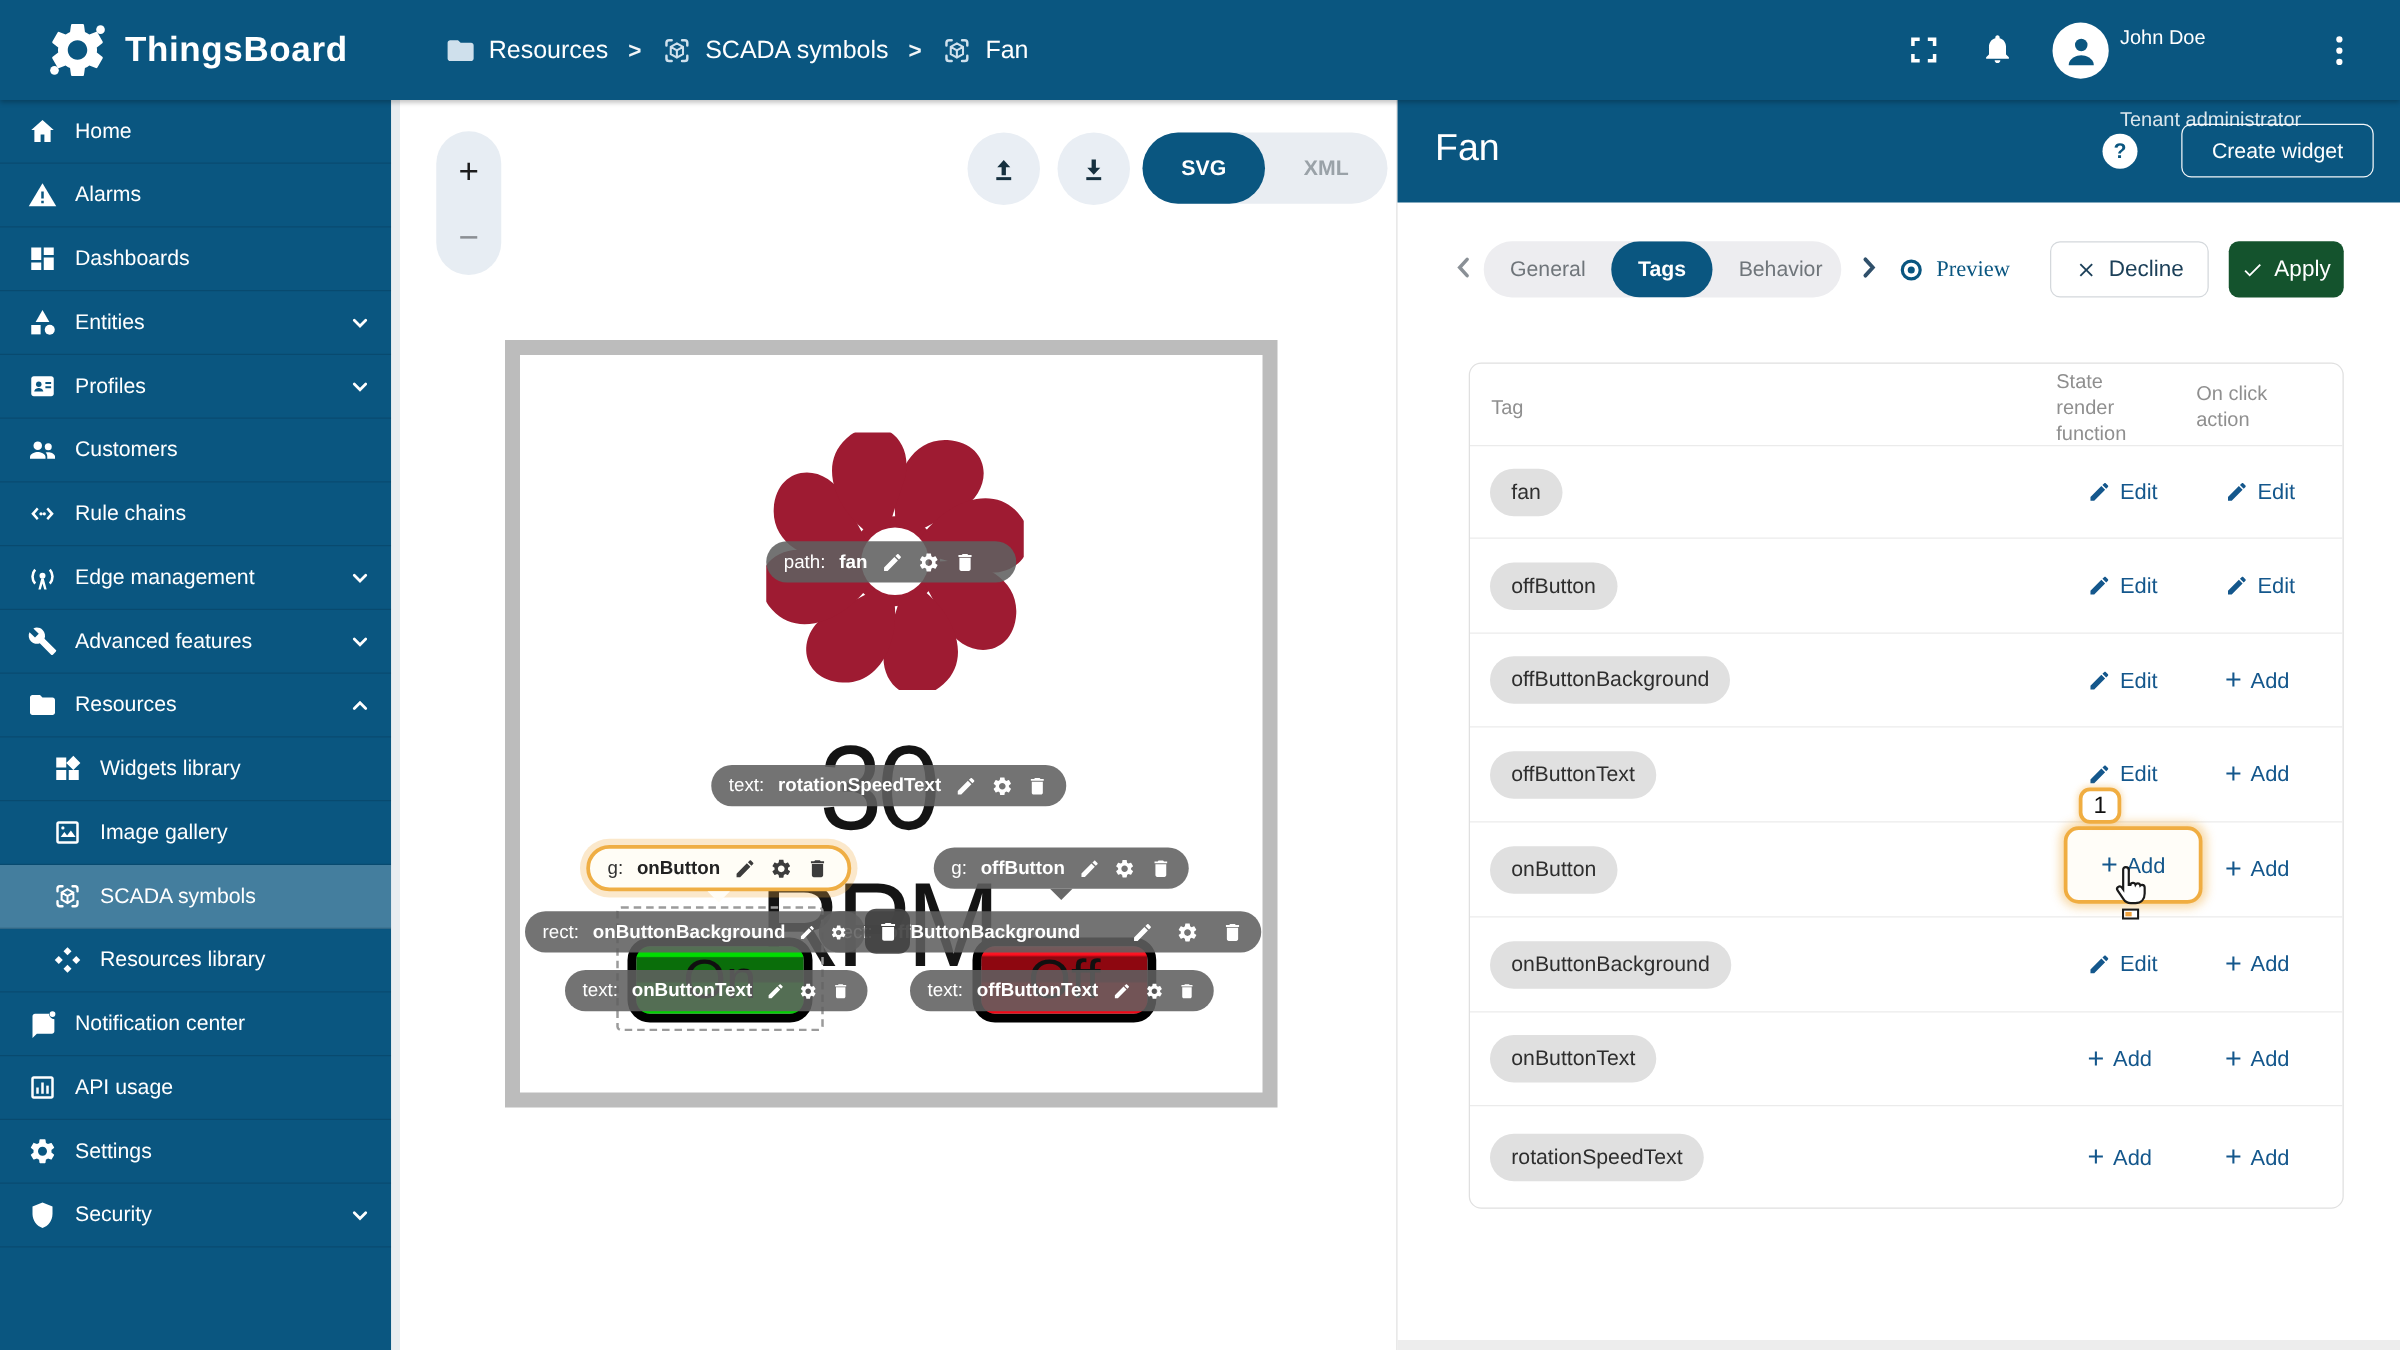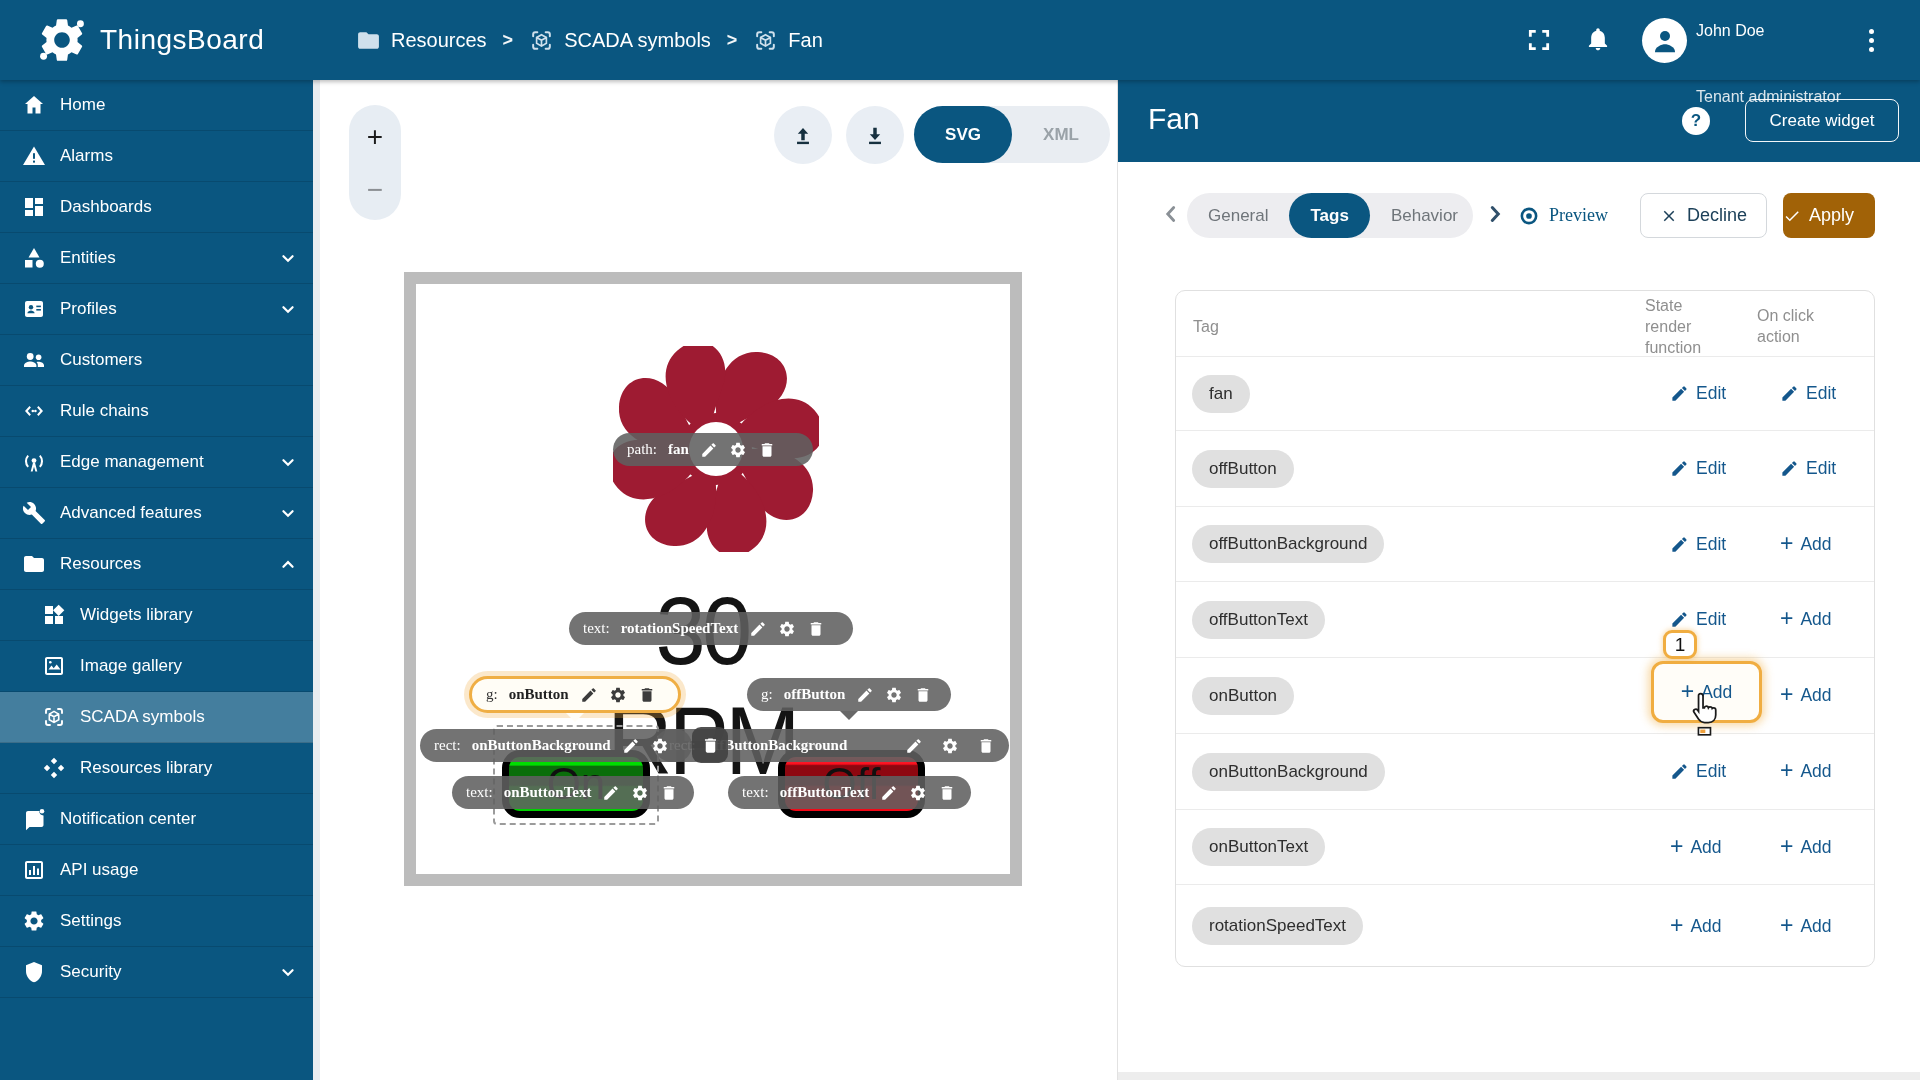--- a/index.html
+++ b/index.html
@@ -5,21 +5,21 @@
   * { margin:0; padding:0; box-sizing:border-box; }
   html,body { width:1920px; height:1080px; overflow:hidden; }
   body { font-family:"Liberation Sans", sans-serif; background:#fff; }
   #app { position:relative; width:1920px; height:1080px; background:#fff; }
   .abs { position:absolute; }
 
   
   #topbar { position:absolute; left:0; top:0; width:1920px; height:80px; background:#0a5680; z-index:40; box-shadow:0 2px 4px rgba(0,0,0,.25); }
   #logo { position:absolute; left:36px; top:14px; display:flex; align-items:center; gap:12px; color:#fff; }
   #logo .mark { width:52px; height:52px; }
-  #logo .word { font-size:28px; font-weight:400; letter-spacing:.5px; }
+  #logo .word { font-size:28px; font-weight:700; letter-spacing:.5px; }
   #breadcrumb { position:absolute; left:356px; top:0; height:80px; display:flex; align-items:center; gap:16px; color:#fff; font-size:20px; }
   .bc-item { display:flex; align-items:center; gap:10px; }
   .bc-item svg { width:25px; height:25px; }
   .bc-sep { font-size:18px; font-weight:700; opacity:.95; }
   .tb-ic { width:26px; height:26px; fill:#fff; }
   #fullscreen-btn { position:absolute; left:1526px; top:27px; }
   #bell-btn { position:absolute; left:1585px; top:26px; }
   #avatar { position:absolute; left:1642px; top:18px; width:45px; height:45px; border-radius:50%; background:#fff; display:flex; align-items:center; justify-content:center; }
   #avatar svg { width:30px; height:30px; fill:#0a5680; }
   #userinfo { position:absolute; left:1696px; top:19px; color:#fff; line-height:1.45; font-size:16px; }
@@ -43,21 +43,21 @@
   #zoom-out { position:absolute; left:0; bottom:6px; width:52px; height:48px; display:flex; align-items:center; justify-content:center; font-size:28px; color:#8b8f93; cursor:pointer; }
   .circle-btn { position:absolute; width:58px; height:58px; border-radius:50%; background:#e9eef4; display:flex; align-items:center; justify-content:center; cursor:pointer; }
   .circle-btn svg { width:26px; height:26px; fill:#16303f; }
   #toggle { position:absolute; left:594px; top:26px; width:196px; height:57px; background:#e9edf2; border-radius:29px; display:flex; align-items:center; }
   #toggle .seg { width:50%; height:100%; display:flex; align-items:center; justify-content:center; font-size:17px; font-weight:700; color:#9aa2a8; border-radius:29px; cursor:pointer; }
   #toggle .seg.sel { background:#0a5680; color:#fff; }
 
   #canvas { position:absolute; left:84px; top:192px; width:618px; height:614px; border:12px solid #bcbcbc; background:#fff; }
 
   
-  .pill { position:absolute; display:flex; align-items:center; gap:11px; padding:0 14px; height:33px; background:rgba(96,96,96,.88); border-radius:17px; color:#fff; font-size:15px; white-space:nowrap; z-index:6;font-family:Liberation Serif, serif; }
+  .pill { position:absolute; display:flex; align-items:center; gap:11px; padding:0 14px; height:33px; background:rgba(96,96,96,.88); border-radius:17px; color:#fff; font-size:15px; white-space:nowrap; z-index:6; }
   .pill .t { font-weight:400; }
   .pill .n { font-weight:700; }
   .pill svg { width:18px; height:18px; fill:#fff; cursor:pointer; }
   .pill.light { background:#fffdf6; color:#333; border:3px solid #efae44; box-shadow:0 0 0 5px rgba(239,174,68,.28); height:37px; border-radius:20px; z-index:8; }
   .pill.light svg { fill:#3c3c3c; }
   .pill.light .n { color:#222; }
   .ptr { position:absolute; width:0; height:0; border:9px solid transparent; z-index:9; }
   .scada-btn { position:absolute; border:7px solid #000; border-radius:18px; display:flex; align-items:center; justify-content:center; font-size:44px; color:#101010; z-index:2; cursor:pointer; }
   #rpm-text { position:absolute; left:222px; top:496px; width:320px; text-align:center; font-size:96px; letter-spacing:-4px; color:#141414; transform:scaleX(.94); z-index:1; }
   #dashed-sel { position:absolute; left:173px; top:645px; width:166px; height:100px; border:2px dashed #9b9b9b; border-radius:4px; z-index:3; }
@@ -73,21 +73,21 @@
 
   #tabsrow { position:absolute; left:0; top:113px; width:803px; height:45px; }
   .chev-nav { position:absolute; top:8px; width:26px; height:26px; cursor:pointer; }
   #tab-group { position:absolute; left:69px; top:0; width:286px; height:45px; background:#ededf0; border-radius:23px; display:flex; align-items:center; overflow:hidden; }
   .tab { height:45px; display:flex; align-items:center; justify-content:center; padding:0 21px; font-size:17px; color:#6f757a; white-space:nowrap; cursor:pointer; }
   .tab.sel { background:#0a5680; color:#fff; border-radius:23px; font-weight:700; }
   #preview-link { position:absolute; left:400px; top:0; height:45px; display:flex; align-items:center; gap:9px; color:#0a5680; font-size:18px; font-weight:500; cursor:pointer;font-family:Liberation Serif, serif; }
   #preview-link svg { width:22px; height:22px; fill:#0a5680; }
   #decline-btn { position:absolute; left:522px; top:0; width:127px; height:45px; background:#fff; border:1px solid #d4d8dc; border-radius:8px; display:flex; align-items:center; justify-content:center; gap:9px; color:#1c4059; font-size:18px; font-weight:500; cursor:pointer; }
   #decline-btn svg { width:18px; height:18px; fill:#1c4059; }
-  #apply-btn { position:absolute; left:665px; top:0; width:92px; height:45px; background:#a16207; border-radius:8px; display:flex; align-items:center; gap:8px; color:#fff; font-size:18px; font-weight:500; cursor:pointer; }
+  #apply-btn { position:absolute; left:665px; top:0; width:92px; height:45px; background:#14532d; border-radius:8px; display:flex; align-items:center; justify-content:center; gap:8px; color:#fff; font-size:18px; font-weight:500; cursor:pointer; }
   #apply-btn svg { width:18px; height:18px; fill:#fff; }
 
   #card { position:absolute; left:57px; top:210px; width:700px; height:677px; border:1px solid #e0e0e0; border-radius:10px; background:#fff; }
   .col-head { position:absolute; color:#8f8f8f; font-size:16px; line-height:1.32; }
   .trow { position:absolute; left:0; width:698px; border-top:1px solid #ebebeb; display:flex; align-items:center; }
   .chip { position:absolute; left:16px; height:38px; border-radius:19px; background:#e0e0e0; color:#2e2e2e; font-size:17px; display:flex; align-items:center; padding:0 17px; }
   .act { position:absolute; display:flex; align-items:center; gap:7px; color:#14578c; font-size:17.5px; font-weight:500; cursor:pointer; }
   .act svg { width:19px; height:19px; fill:#14578c; }
   .act .plus { font-size:23px; font-weight:400; line-height:1; margin-top:-2px; }
   .c2 { left:494px; } .c3 { left:604px; }

